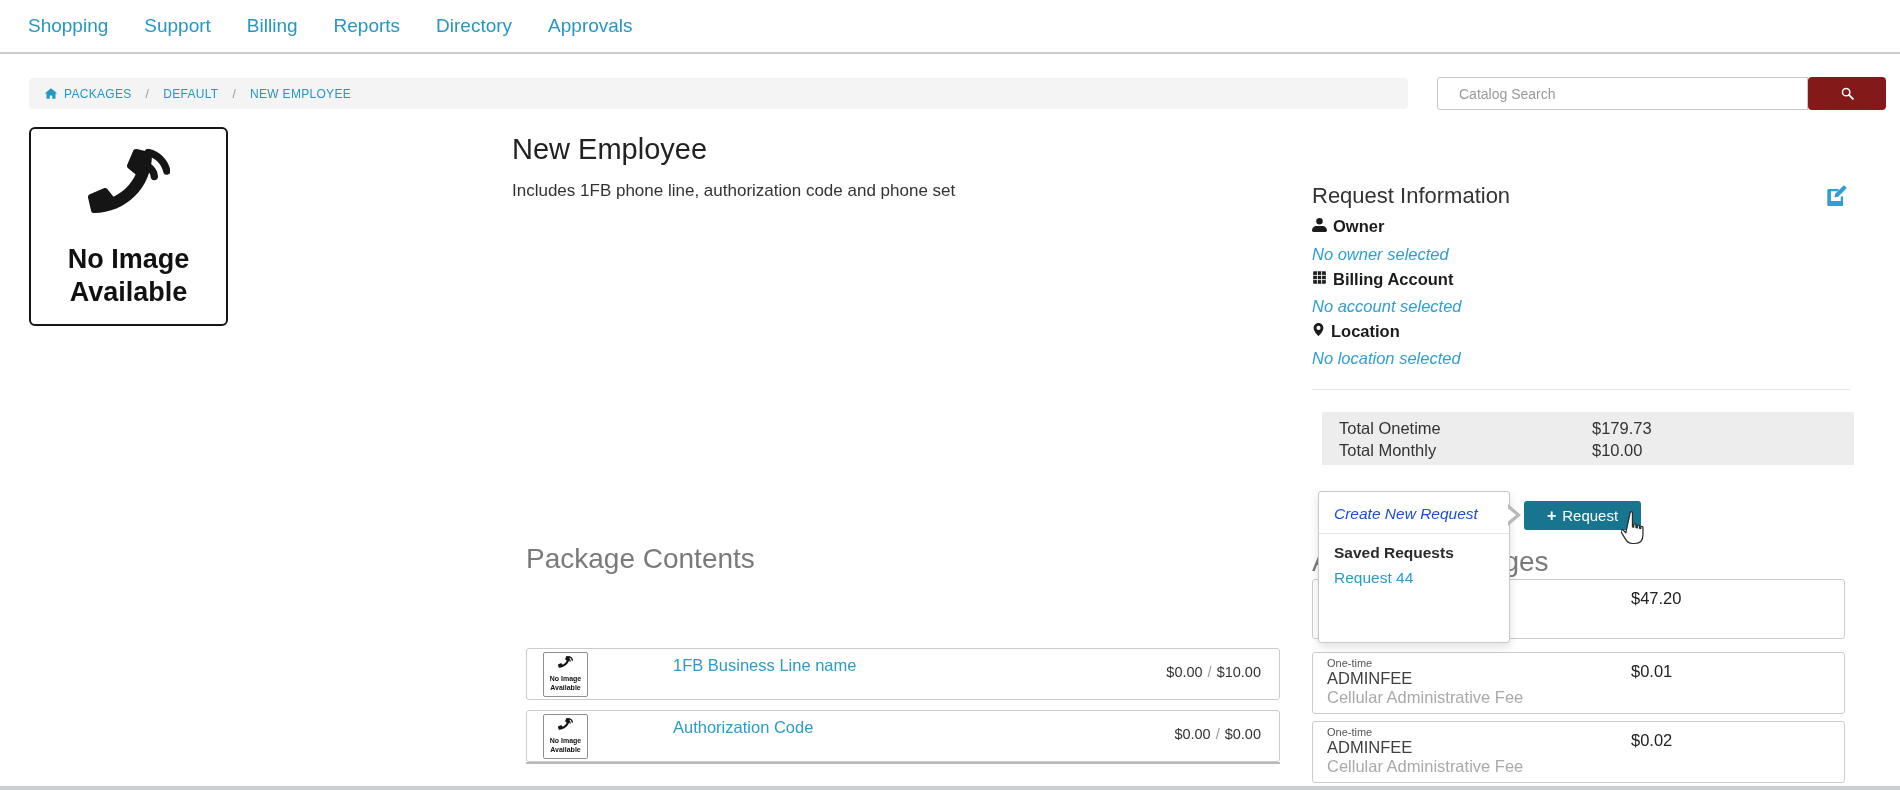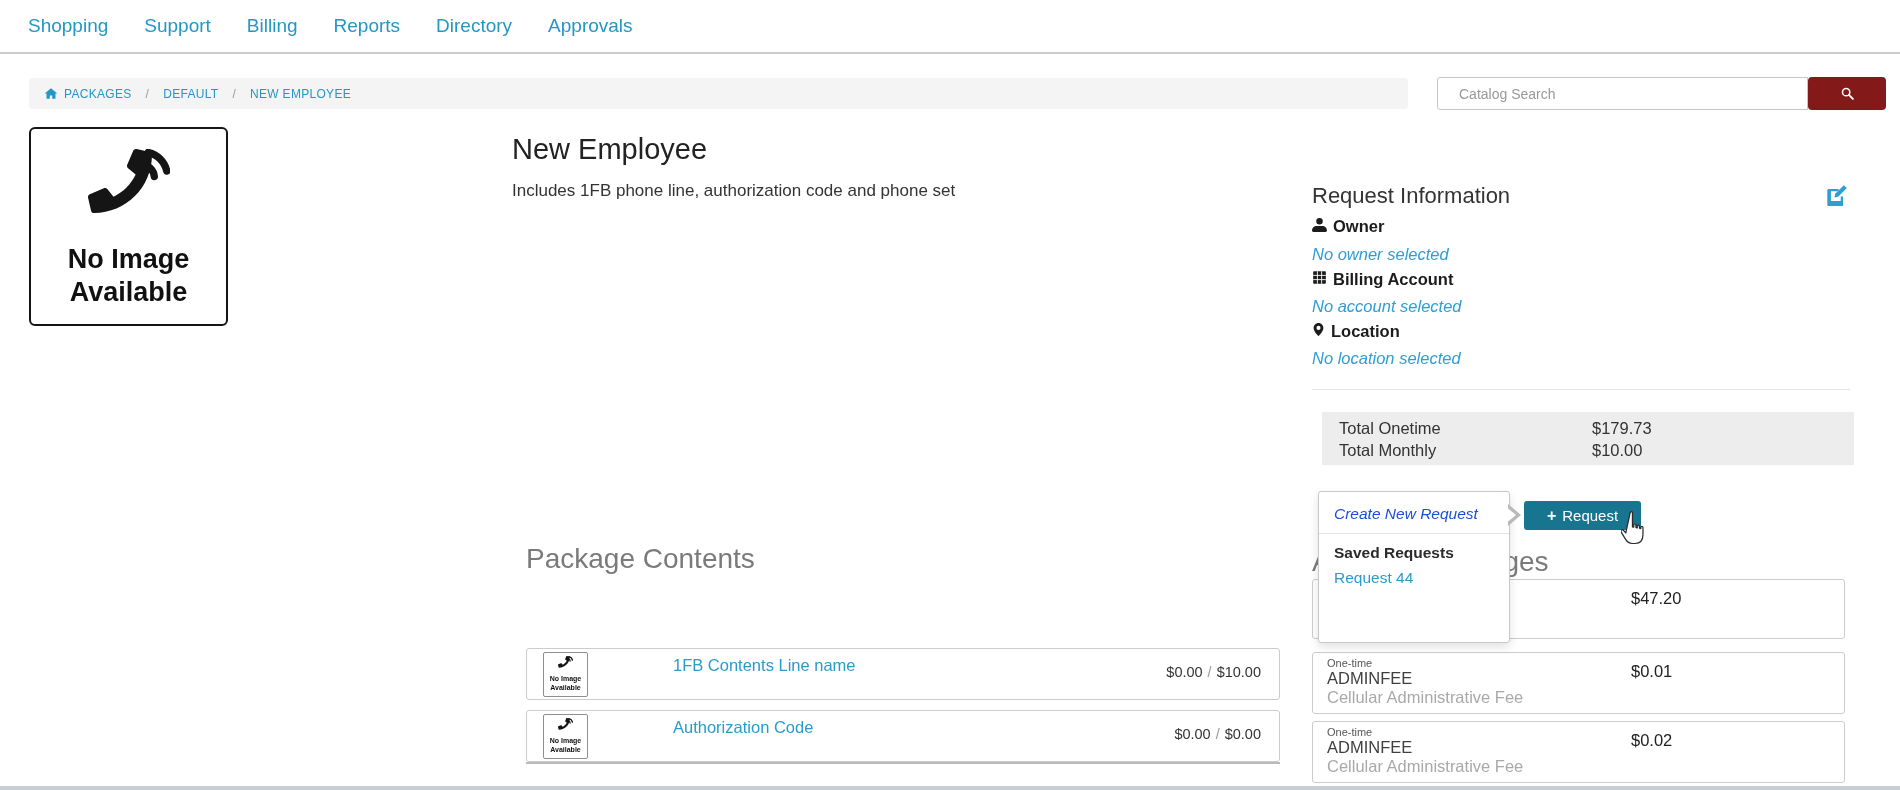--- a/index.html
+++ b/index.html
@@ -227,21 +227,21 @@
             <path fill="currentColor" d="M493.4 24.6l-104-24c-11.3-2.6-22.9 3.3-27.5 13.9l-48 112c-4.2 9.8-1.4 21.3 6.9 28l60.6 49.6c-36 76.7-98.9 140.5-177.2 177.2l-49.6-60.6c-6.8-8.3-18.2-11.1-28-6.9l-112 48C3.9 366.5-2 378.1.6 389.4l24 104C27.1 504.2 36.7 512 48 512c256.1 0 464-207.5 464-464 0-11.2-7.7-20.9-18.6-23.4z"></path>
           </g>
           <path d="M342 100 a78 78 0 0 1 72 72" stroke="currentColor" stroke-width="46" fill="none" stroke-linecap="round"></path>
           <path d="M376 22 a150 150 0 0 1 116 116" stroke="currentColor" stroke-width="46" fill="none" stroke-linecap="round"></path>
         </svg>
       <div class="thumb-text">
         <div>No Image</div>
         <div>Available</div>
       </div>
     </div>
-    <a class="pkg-name">1FB Contents Line name</a>
+    <a class="pkg-name">1FB Business Line name</a>
     <div class="pkg-price">
       <span>$0.00</span><span class="sep">/</span><span>$10.00</span>
     </div>
   </div>
 
   <div class="pkg-row" style="top:710px;">
     <div class="pkg-thumb">
       <svg viewBox="0 0 512 512">
           <g transform="scale(0.78)">
             <path fill="currentColor" d="M493.4 24.6l-104-24c-11.3-2.6-22.9 3.3-27.5 13.9l-48 112c-4.2 9.8-1.4 21.3 6.9 28l60.6 49.6c-36 76.7-98.9 140.5-177.2 177.2l-49.6-60.6c-6.8-8.3-18.2-11.1-28-6.9l-112 48C3.9 366.5-2 378.1.6 389.4l24 104C27.1 504.2 36.7 512 48 512c256.1 0 464-207.5 464-464 0-11.2-7.7-20.9-18.6-23.4z"></path>

